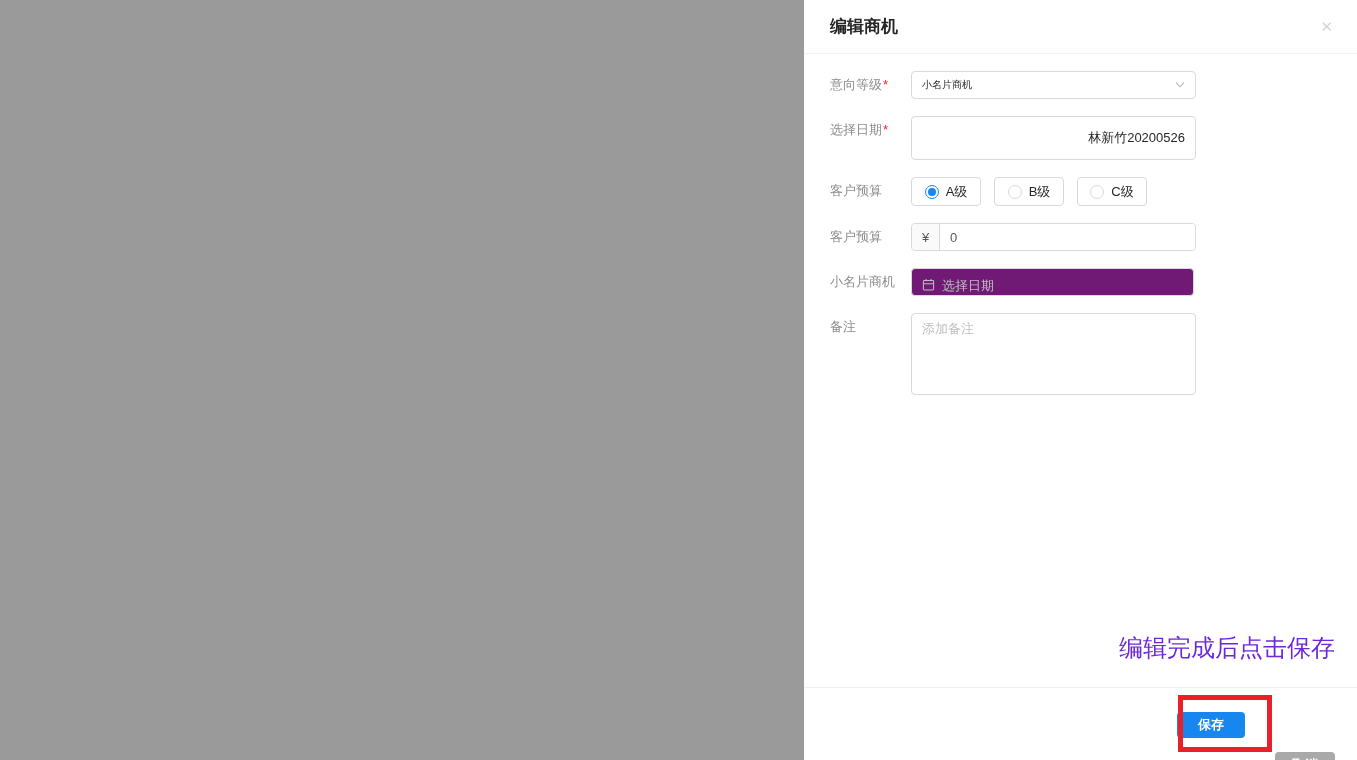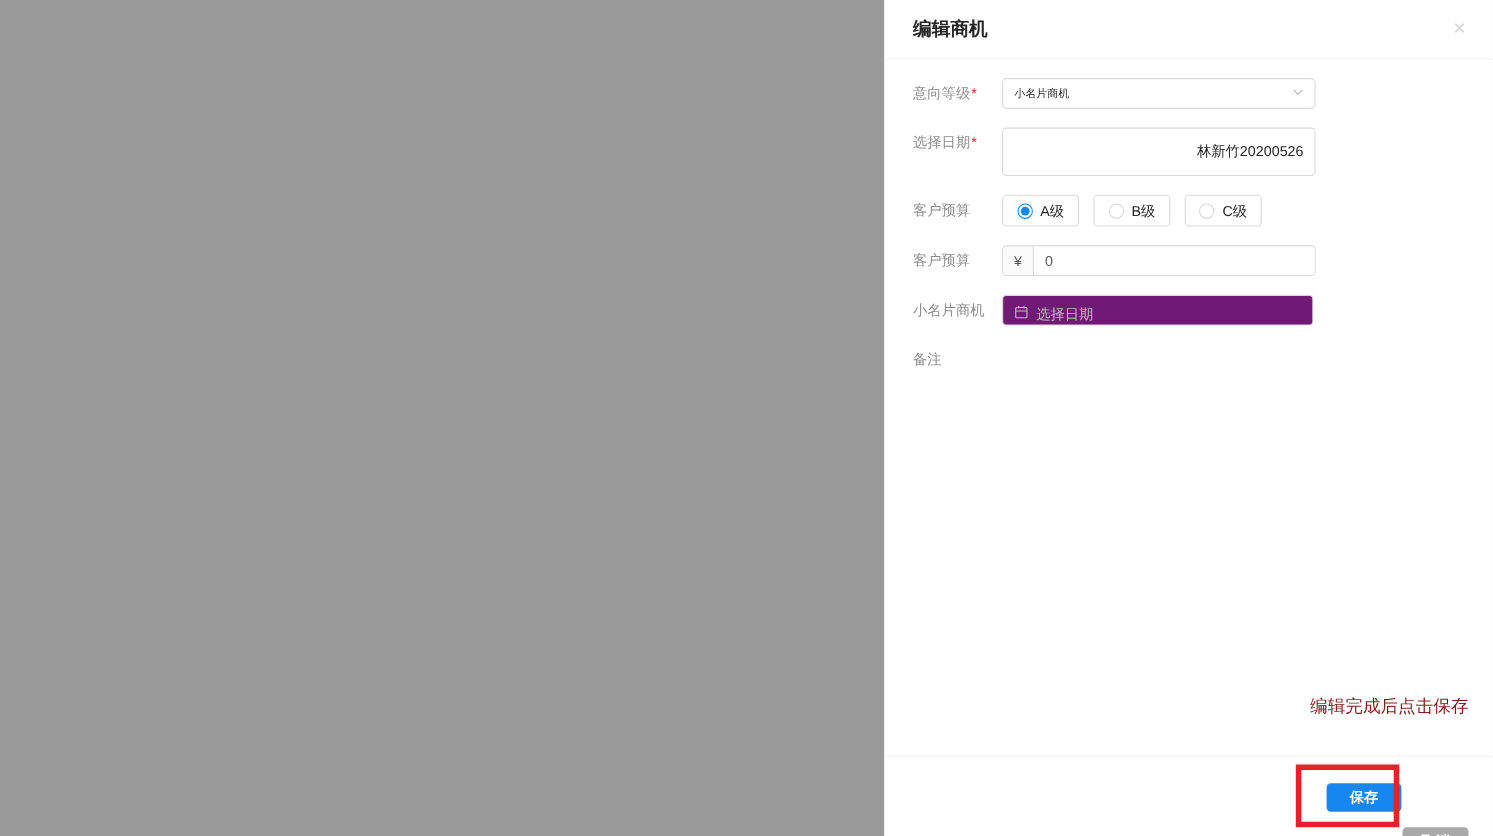--- a/index.html
+++ b/index.html
@@ -98,39 +98,39 @@
     padding: 6px 10px; font-size: 13px; color: #262626; resize: none; outline: none;
     font-family: "Liberation Sans", "DejaVu Sans", sans-serif;
   }
   .text-input::placeholder, .remarks-textarea::placeholder, .currency-input::placeholder {
     color: #bfbfbf;
   }
 
   
   .annotation-text {
     position: absolute; right: 22px; top: 632px;
-    font-size: 16px; font-weight: 500; color: #7f1d1d; white-space: nowrap;
+    font-size: 24px; font-weight: 500; color: #6d28d9; white-space: nowrap;
   }
   .annotation-rect {
     position: absolute; left: 374px; top: 695px; width: 94px; height: 57px;
     border: 5px solid #e62129; pointer-events: none; z-index: 3;
   }
 
   
   .drawer-footer-line {
     position: absolute; left: 0; top: 687px; width: 553px; height: 1px;
     background: #f0f0f0;
   }
   .btn {
     position: absolute; top: 712px; height: 26px; border: none; border-radius: 4px;
     font-size: 13px; font-weight: 700; color: #ffffff; cursor: pointer;
     display: flex; align-items: center; justify-content: center;
     font-family: "Liberation Sans", "DejaVu Sans", sans-serif;
   }
-  .btn-save { left: 402px; width: 68px; background: #1787ef; z-index: 2; font-family: Liberation Mono, monospace; }
+  .btn-save { left: 373px; width: 68px; background: #1787ef; z-index: 2; font-family: Liberation Mono, monospace; }
   .btn-cancel { left: 471px; width: 60px; background: #a9a9a9; margin-top: 40px; }
 </style>
 </head>
 <body>
 
 <div class="stage">
 
   <div class="backdrop"></div>
 
   <div class="drawer">
@@ -205,20 +205,23 @@
                   <line x1="9.6" y1="1" x2="9.6" y2="3.6" stroke="#bfbfbf" stroke-width="1.1"></line>
                 </svg>
             </span>
             <span class="date-placeholder">选择日期</span>
           </div>
         </div>
       </div>
 
       <div class="form-row">
         <div class="form-label"><span>备注</span></div>
+        <div class="control">
+          <textarea class="remarks-textarea" placeholder="添加备注" style=""></textarea>
+        </div>
       </div>
 
     </div>
 
     <div class="annotation-text">编辑完成后点击保存</div>
 
     <div class="drawer-footer-line"></div>
 
     <div class="annotation-rect"></div>
     <button class="btn btn-save">保存</button>

